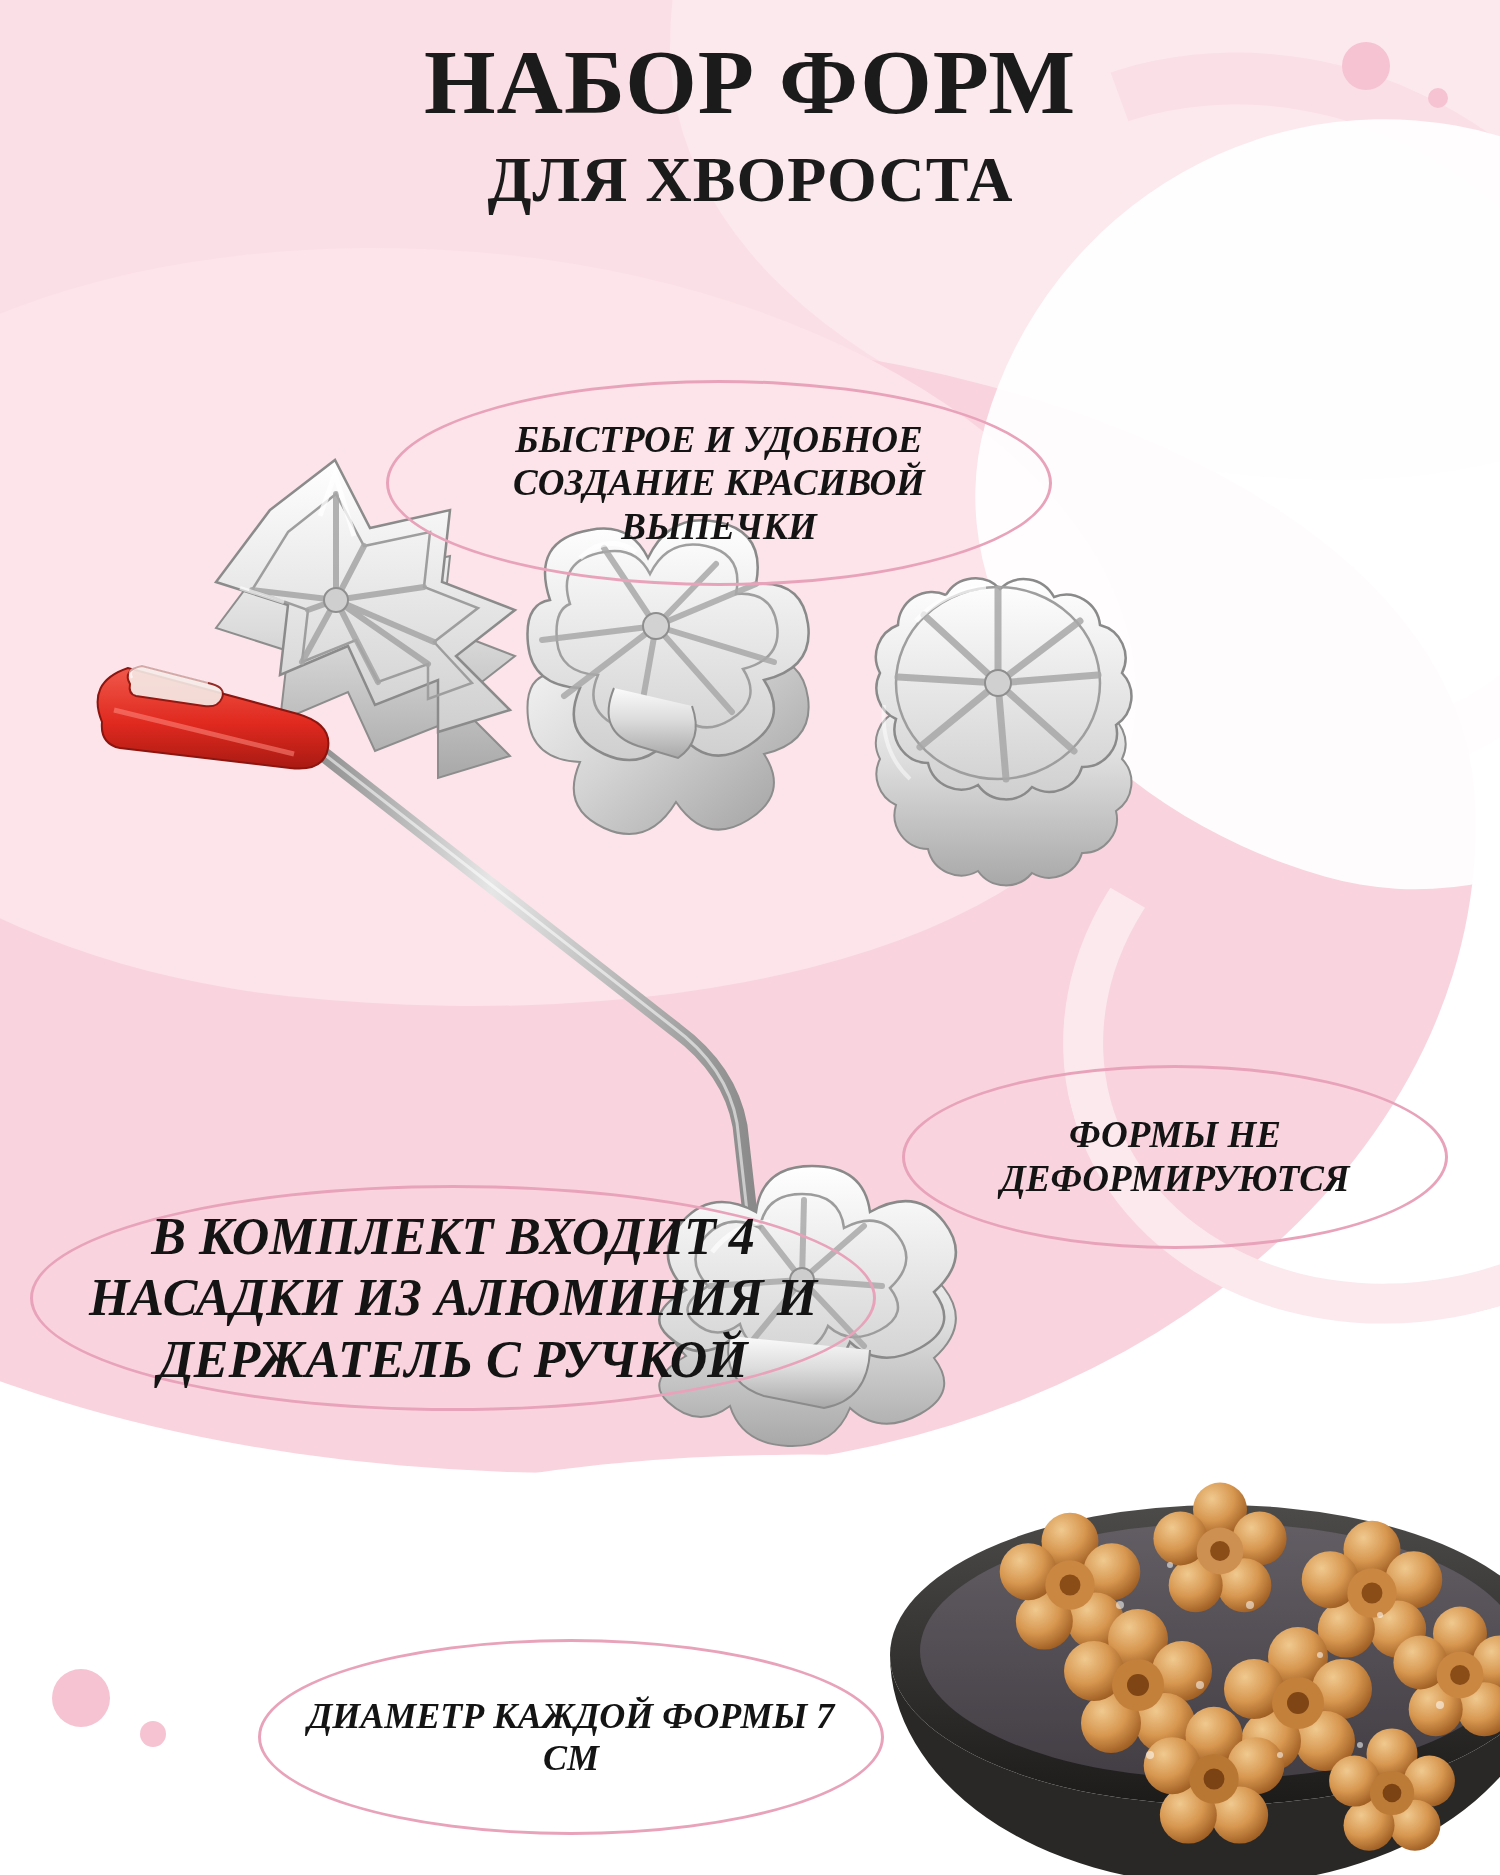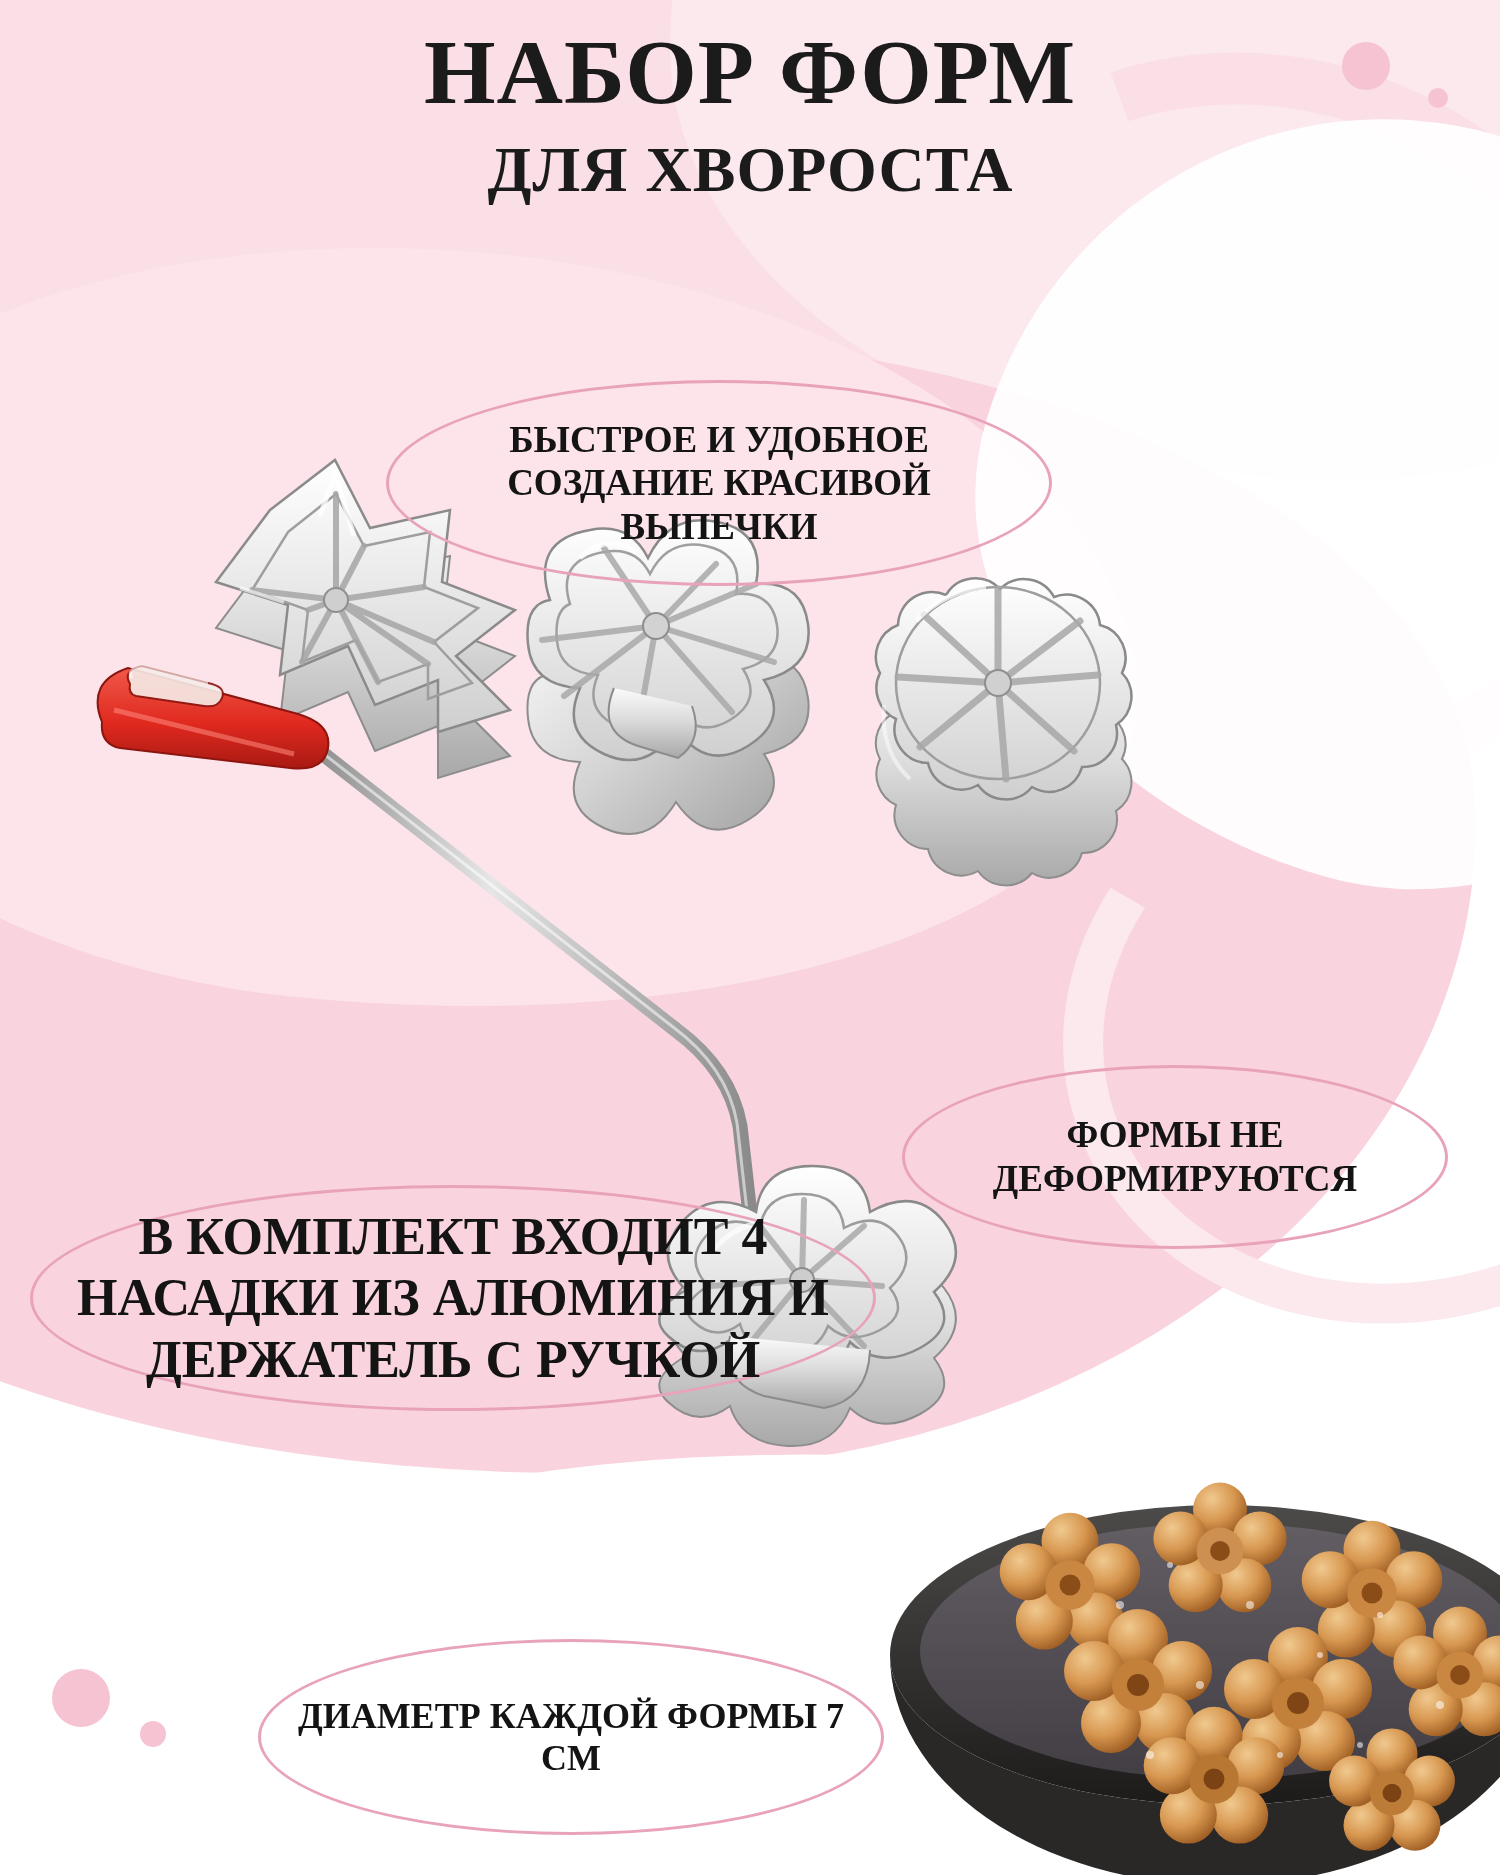--- a/index.html
+++ b/index.html
@@ -108,21 +108,21 @@
   .dot-b { top: 88px;  right: 52px;  width: 20px; height: 20px; background: #f6c3d2; }
   .dot-c { bottom: 148px; left: 52px;  width: 58px; height: 58px; background: #f6c3d2; }
   .dot-d { bottom: 128px; left: 140px; width: 26px; height: 26px; background: #f6c3d2; }
   .dot-e { bottom: 52px; right: 420px; width: 16px; height: 16px; background: #f1bfcf; }
   .dot-f { bottom: 52px; right: 386px; width: 16px; height: 16px; background: #f1bfcf; }
   .dot-g { bottom: 52px; right: 352px; width: 16px; height: 16px; background: #f1bfcf; }
 
   
   .title-block {
     position: absolute;
-    top: 24px;
+    top: 34px;
     left: 0;
     width: 100%;
     text-align: center;
     z-index: 6;
   }
   .title-main {
     font-family: "Liberation Serif", serif;
     font-weight: bold;
     font-size: 92px;
     letter-spacing: 1px;
@@ -149,21 +149,21 @@
     text-align: center;
     border: 3px solid #e8a3ba;
     border-radius: 50%;
     color: #141414;
     font-family: "Liberation Serif", serif;
     font-weight: bold;
     line-height: 1.18;
     z-index: 7;
     background: transparent;
   }
-  .callout span { display: block; padding: 0 22px; }
+  .callout span { display: block; padding: 0 22px; font-style: italic; }
 
   #callout-1 {
     top: 380px;
     left: 386px;
     width: 660px;
     height: 200px;
     font-size: 37px;
   }
   #callout-2 {
     top: 1065px;

